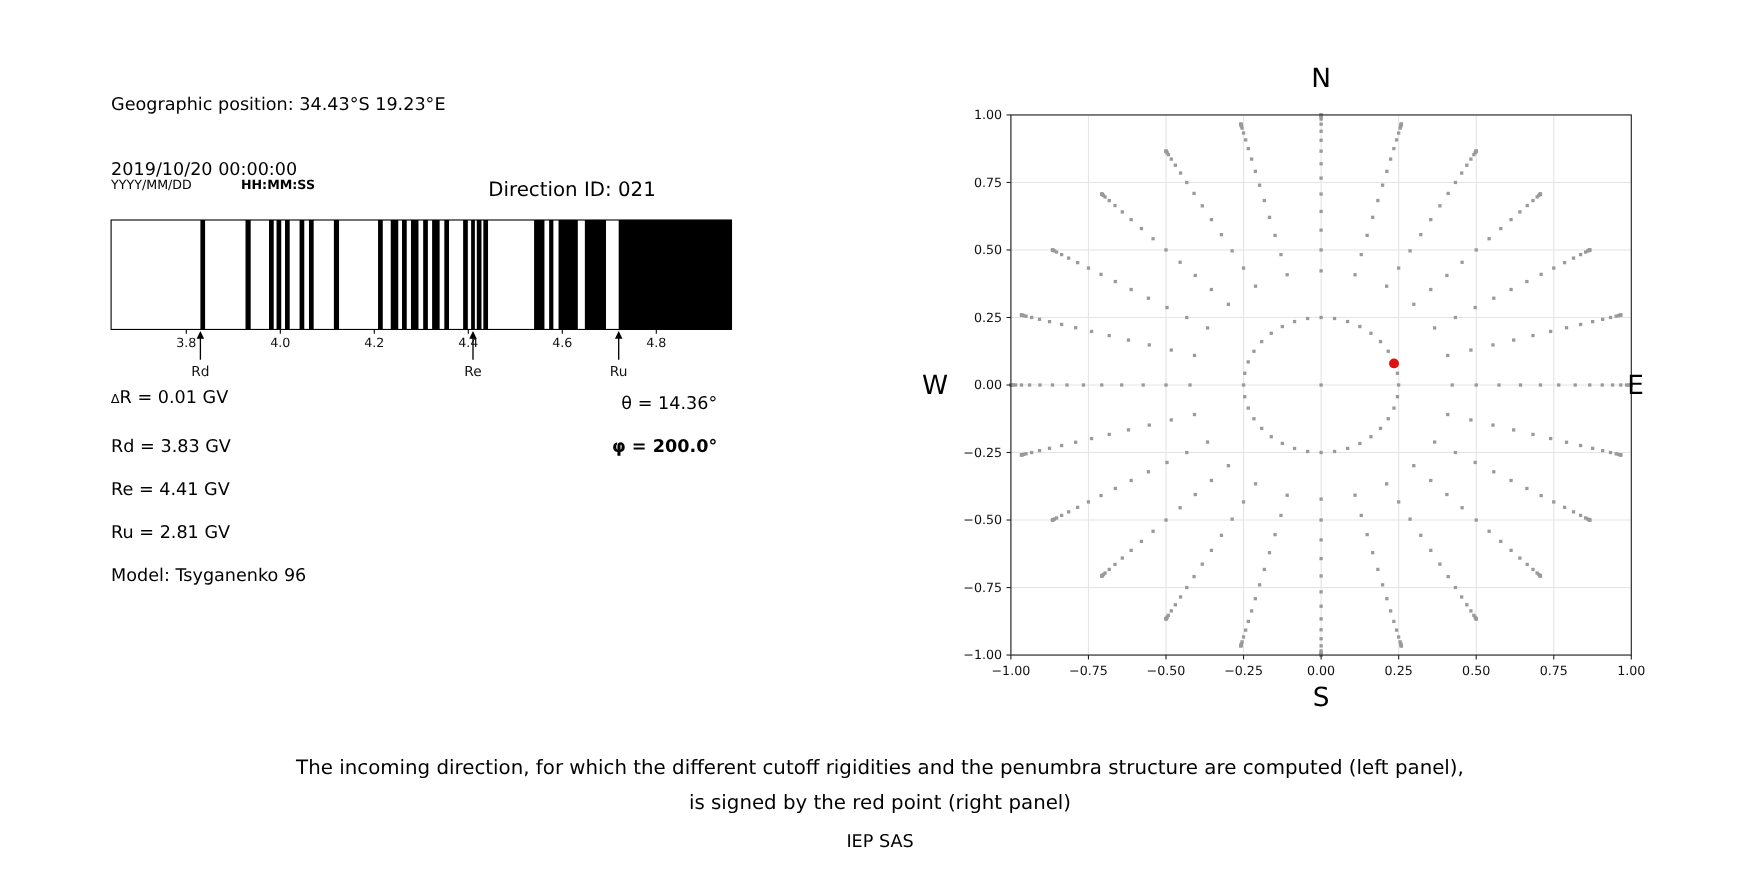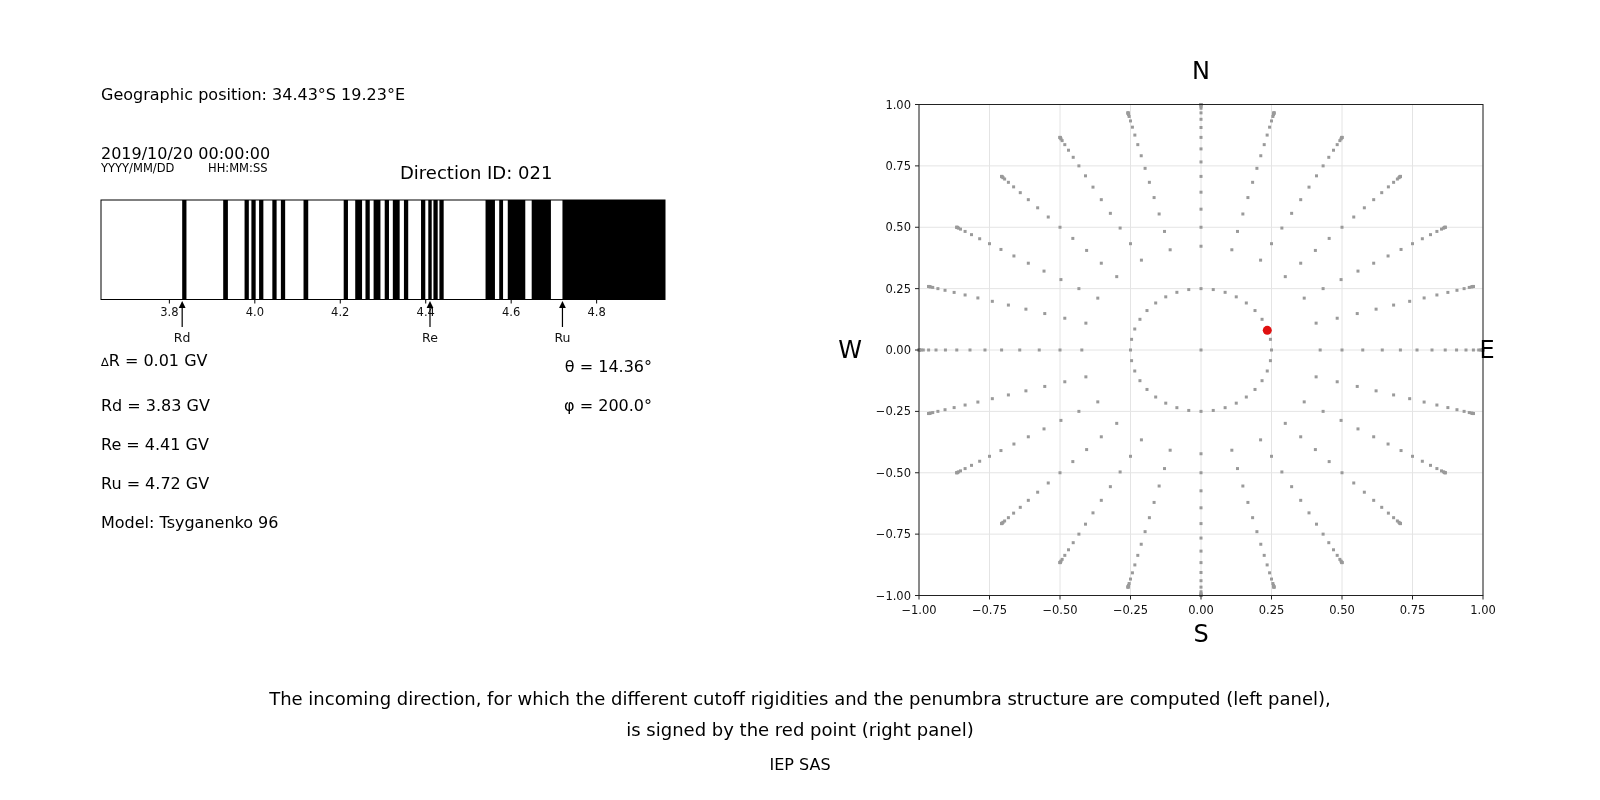--- a/index.html
+++ b/index.html
@@ -581,30 +581,30 @@
         <line x1="915" y1="104.5" x2="919" y2="104.5" stroke="#222" stroke-width="1"></line>
         <text x="911" y="108.5" font-size="11.5" text-anchor="end">1.00</text>
       </g>
       <circle cx="1267.27" cy="330.36" r="4.5" fill="#e01010"></circle>
     </g>
 </svg>
 
 <div class="abs fs16" style="left:101px;top:85px;">Geographic position: 34.43°S 19.23°E</div>
 <div class="abs fs16" style="left:101px;top:124px;margin-top:20px;">2019/10/20 00:00:00</div>
 <div class="abs fs11" style="left:101px;top:161px;">YYYY/MM/DD</div>
-<div class="abs fs11" style="left:208px;top:161px;">HH:MM:SS</div>
-<div class="abs fs18" style="left:400px;top:162px;width:262px;text-align:left;">Direction ID: 021</div>
+<div class="abs fs11" style="left:219px;top:161px;font-weight:bold;">HH:MM:SS</div>
+<div class="abs fs18" style="left:389px;top:162px;width:262px;text-align:center;">Direction ID: 021</div>
 
 <div class="abs fs16" style="left:101px;top:351px;"><span class="delta-sym">∆</span><span>R = 0.01 GV</span></div>
 <div class="abs fs16" style="left:101px;top:396px;">Rd = 3.83 GV</div>
 <div class="abs fs16" style="left:101px;top:435px;">Re = 4.41 GV</div>
-<div class="abs fs16" style="left:101px;top:474px;">Ru = 4.72 GV</div>
+<div class="abs fs16" style="left:101px;top:474px;">Ru = 2.81 GV</div>
 <div class="abs fs16" style="left:101px;top:513px;">Model: Tsyganenko 96</div>
 <div class="abs fs16" style="left:452px;top:357px;width:200px;text-align:right;">θ = 14.36°</div>
-<div class="abs fs16" style="left:452px;top:396px;width:200px;text-align:right;">φ = 200.0°</div>
+<div class="abs fs16" style="left:452px;top:396px;width:200px;text-align:right;font-weight:bold;">φ = 200.0°</div>
 
 <div class="abs compass" style="left:1201px;top:71px;">N</div>
 <div class="abs compass" style="left:1201px;top:634px;">S</div>
 <div class="abs compass" style="left:850px;top:350px;">W</div>
 <div class="abs compass" style="left:1487px;top:350px;">E</div>
 
 <div class="abs caption center-row" style="top:688px;">The incoming direction, for which the different cutoff rigidities and the penumbra structure are computed (left panel),</div>
 <div class="abs caption center-row" style="top:719px;">is signed by the red point (right panel)</div>
 <div class="abs center-row" style="top:755px;font-size:16px;">IEP SAS</div>
 

